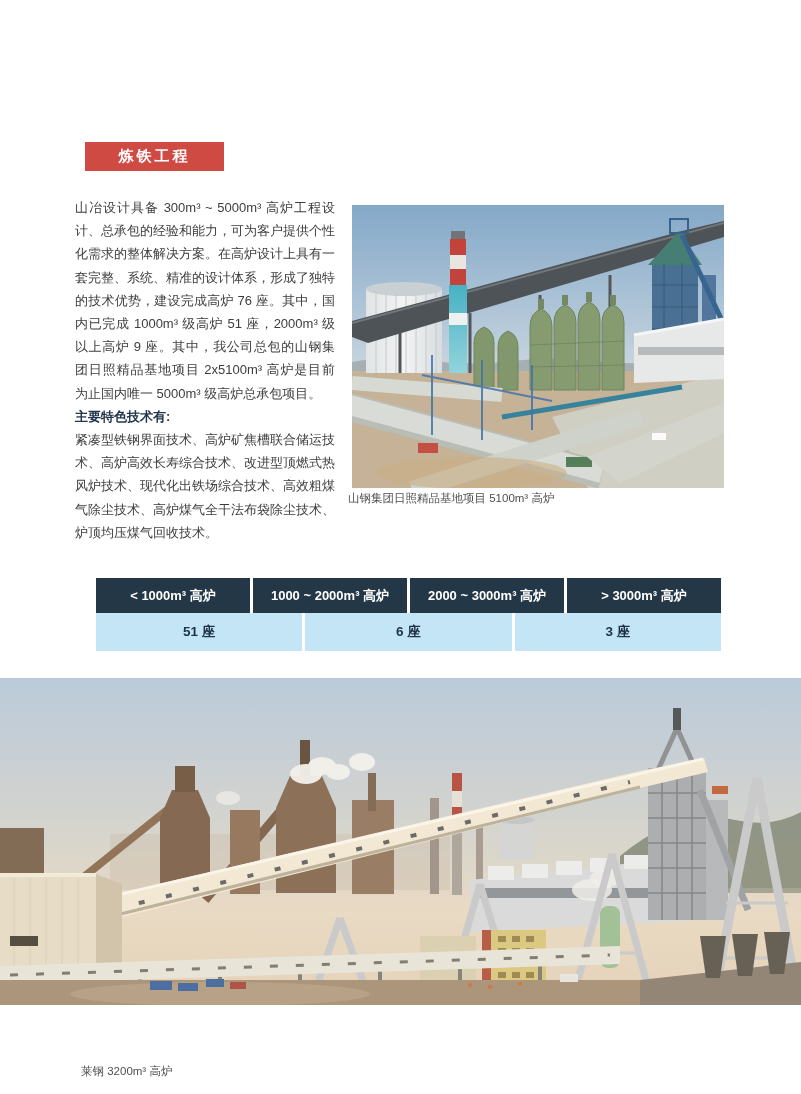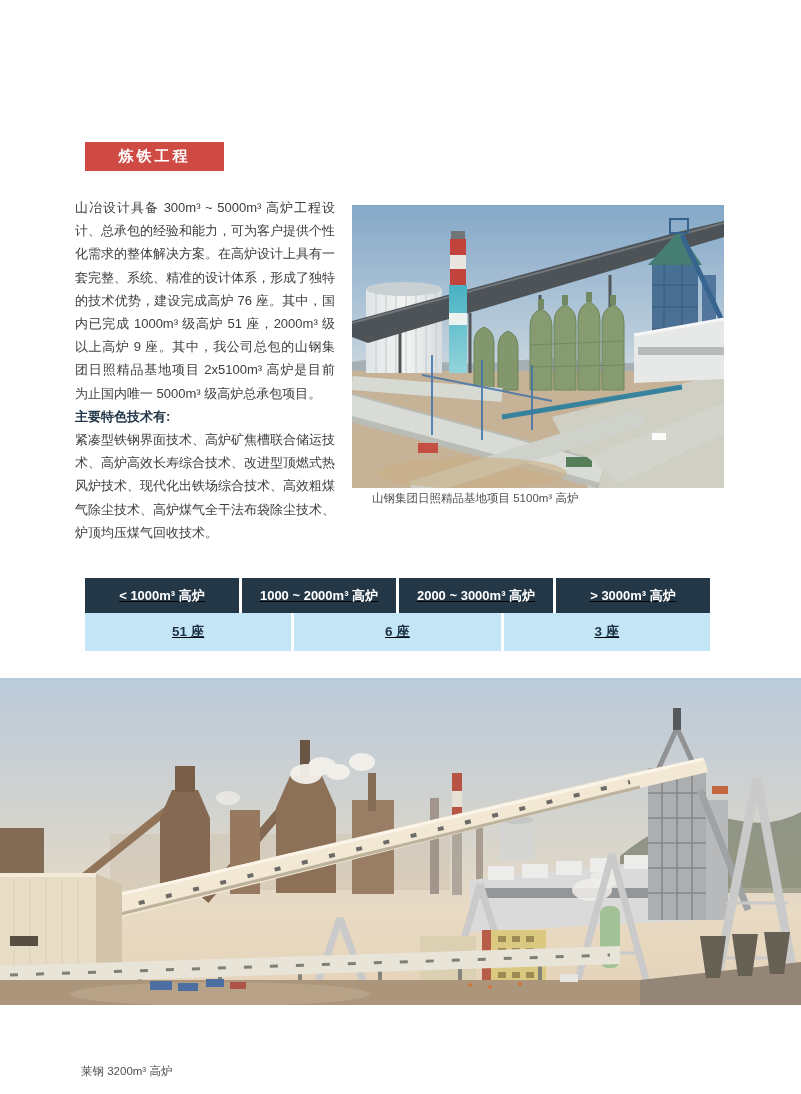--- a/index.html
+++ b/index.html
@@ -17,23 +17,23 @@
     font-size:13px; line-height:23.2px; color:#3d3d3d;
     text-align:justify; text-justify:inter-ideograph;
   }
   .intro p { margin:0; }
   .tech-heading { font-weight:bold; color:#22374a; }
   .photo { position:absolute; overflow:hidden; background:#9db4c8; }
   .photo svg { display:block; width:100%; height:100%; }
   .photo-top { left:352px; top:205px; width:372px; height:283px; }
   .photo-bottom { left:0px; top:678px; width:801px; height:327px; }
   .caption { position:absolute; font-size:11.5px; color:#4f4f4f; }
-  .caption-top { left:372px; top:491px; }
+  .caption-top { left:348px; top:491px; }
   .caption-bottom { left:81px; top:1064px; }
-  .ftable { position:absolute; left:85px; top:578px; width:625px;text-decoration:underline; }
+  .ftable { position:absolute; left:96px; top:578px; width:625px; }
   .trow { display:flex; gap:3px; }
   .th {
     flex:1; height:35px; background:#233746; color:#ffffff;
     font-weight:bold; font-size:13px;
     display:flex; align-items:center; justify-content:center;
   }
   .td {
     flex:1; height:38px; background:#c3e5f6; color:#1d3245;
     font-weight:bold; font-size:13.5px;
     display:flex; align-items:center; justify-content:center;

